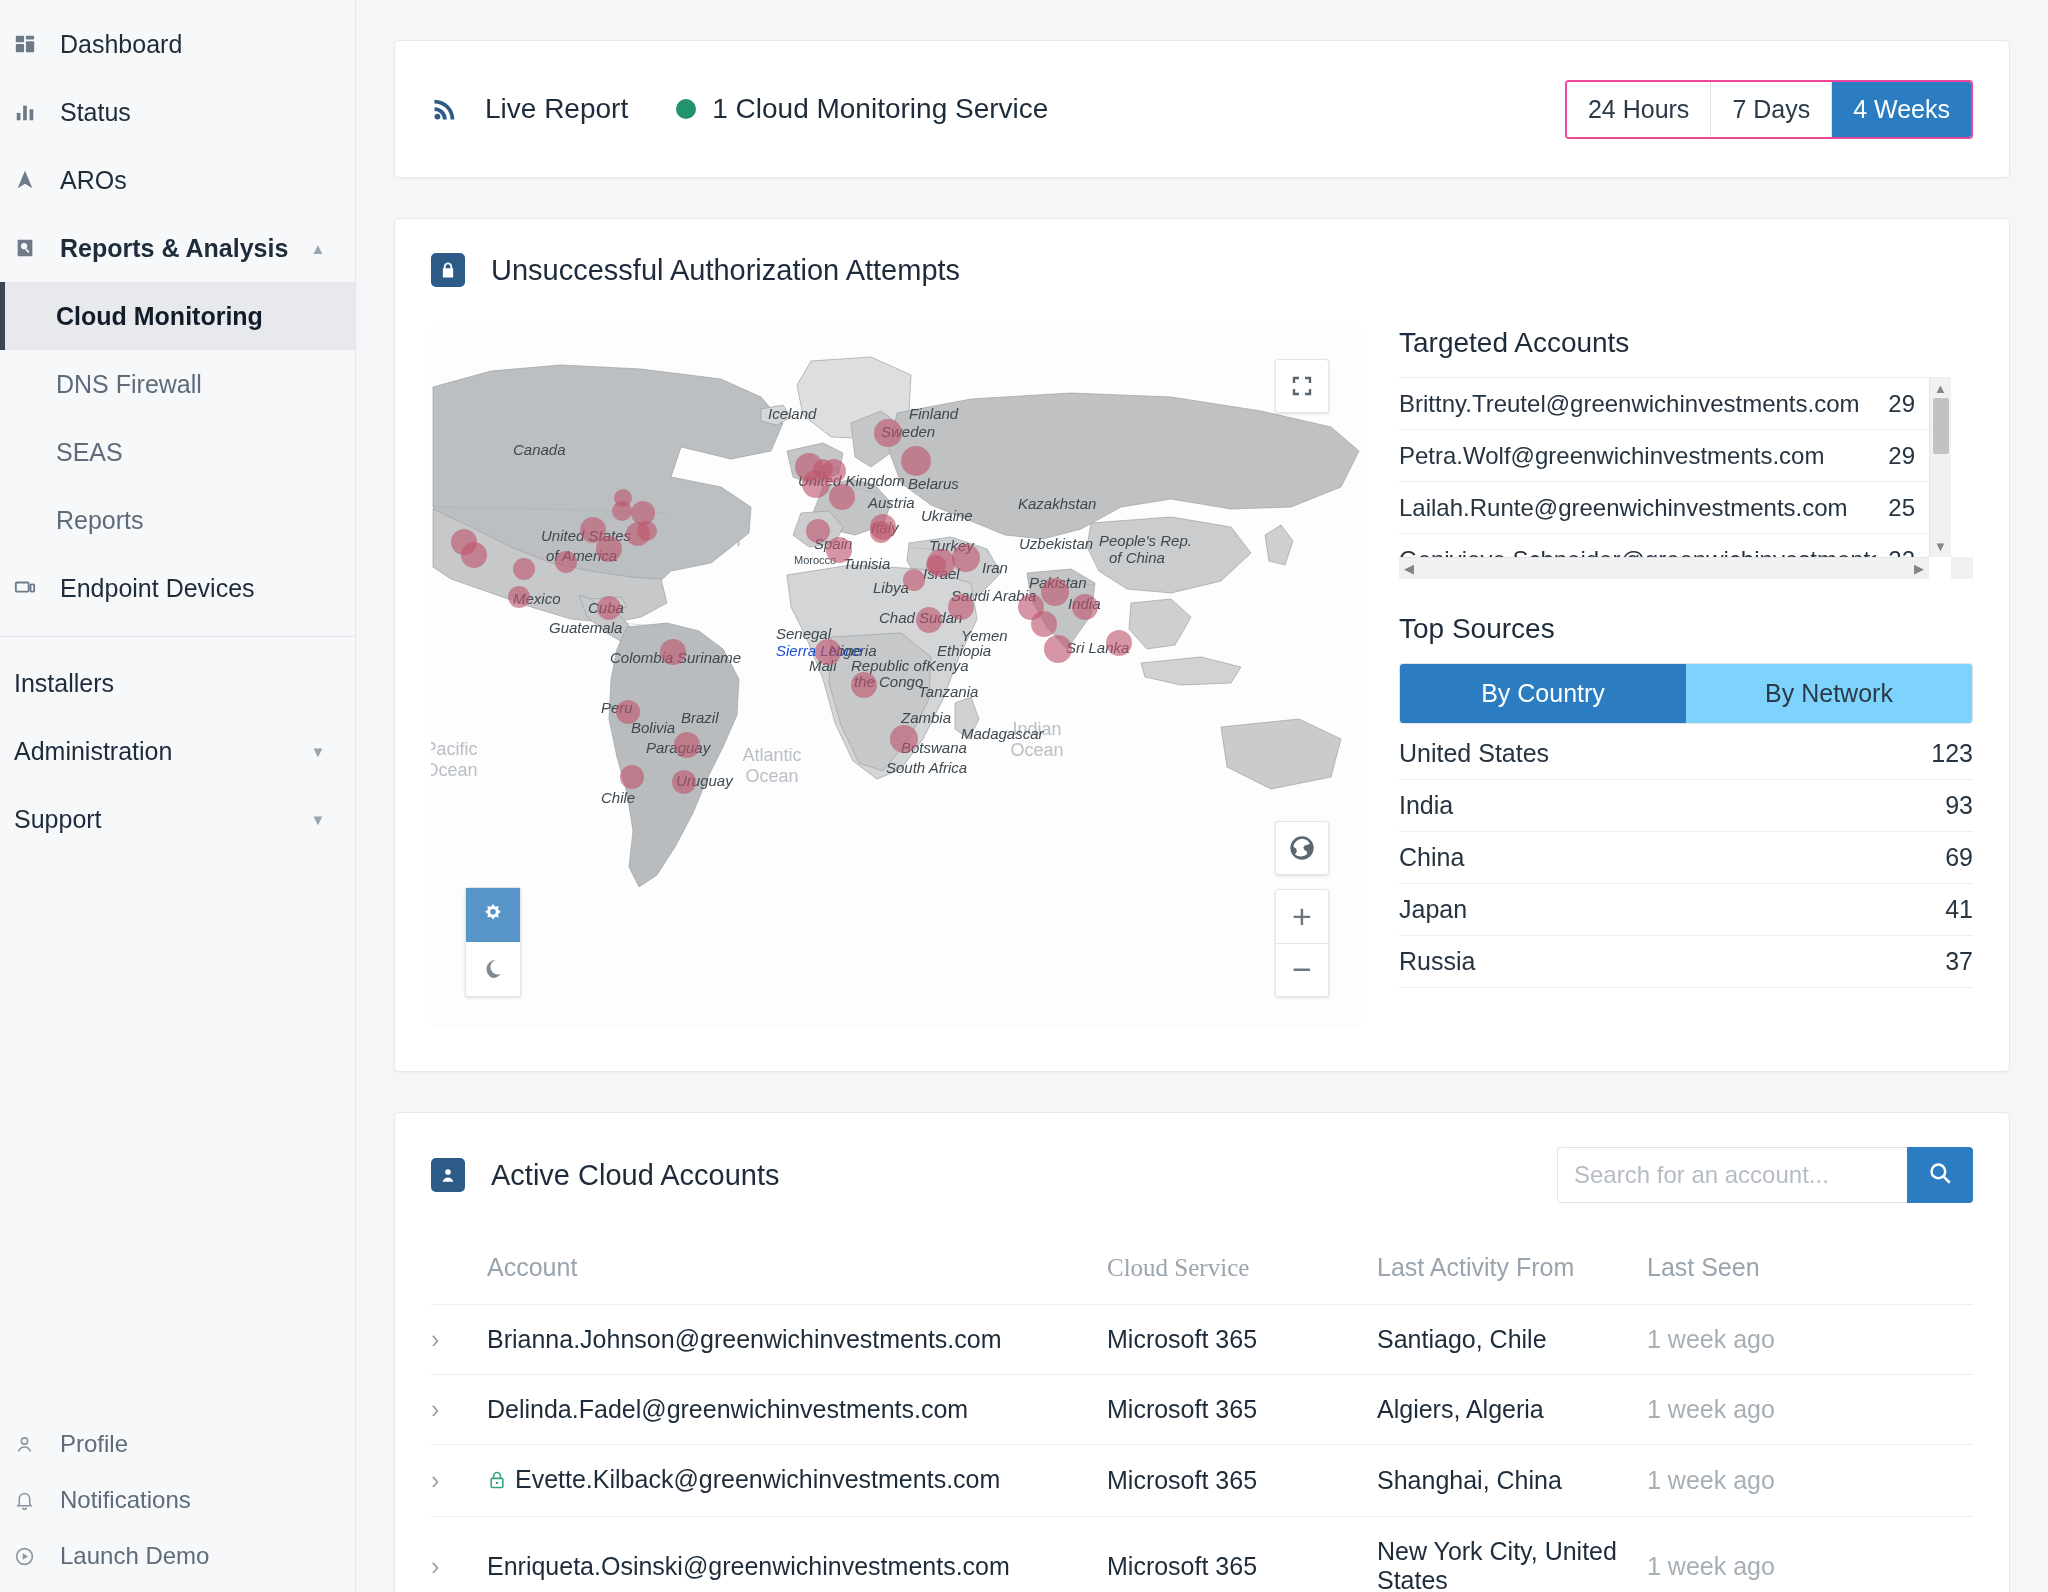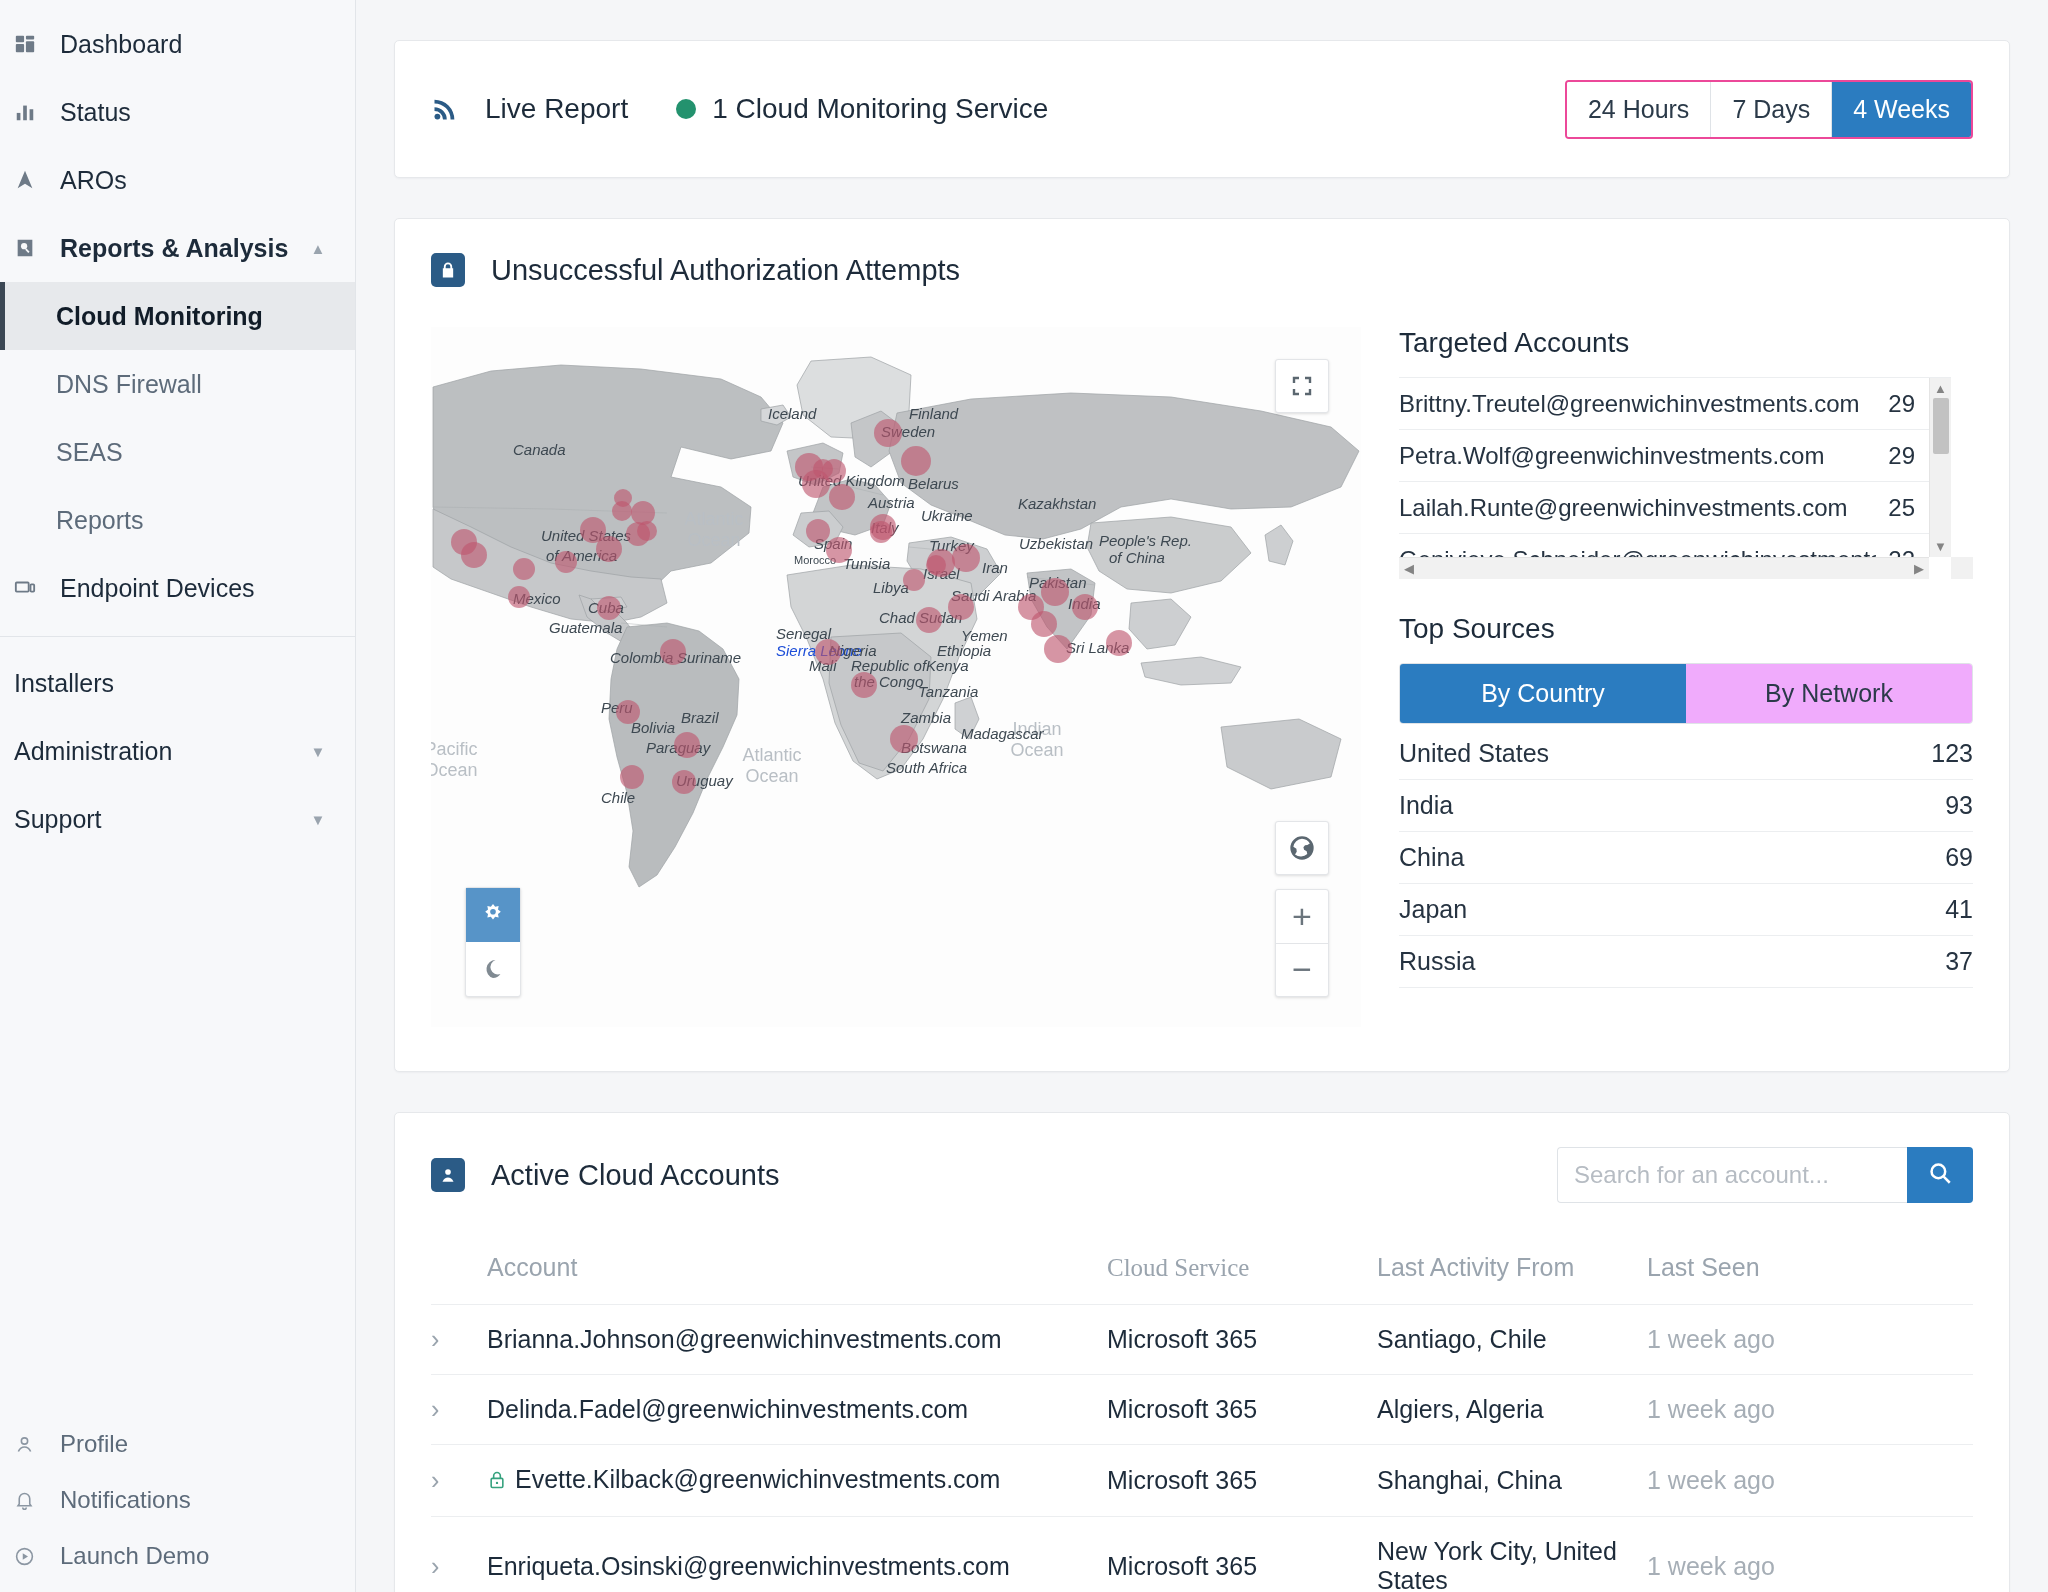--- a/index.html
+++ b/index.html
@@ -176,21 +176,21 @@
   }
   .hbar-wrap { display: flex; }
   .hcorner { width: 22px; background: #f1f1f1; height: 22px; }
 
   .tabs {
     display: flex; border: 1px solid #dfe3e7; border-radius: 4px;
     overflow: hidden; margin-bottom: 4px;
   }
   .tabs > div {
     flex: 1; text-align: center; font-size: 25px; padding: 15px 0;
-    color: #2b3a49; background: #f0abfc; cursor: pointer;
+    color: #2b3a49; background: #7dd3fc; cursor: pointer;
   }
   .tabs > div.on { background: #2b7cc0; color: #fff; }
   .src-row {
     display: flex; align-items: center; height: 52px;
     border-bottom: 1px solid #eceef0; font-size: 25px; color: #263341;
   }
   .src-row .nm { flex: 1; }
 
   
   .tbl-card { padding: 34px 36px 0 36px; }

